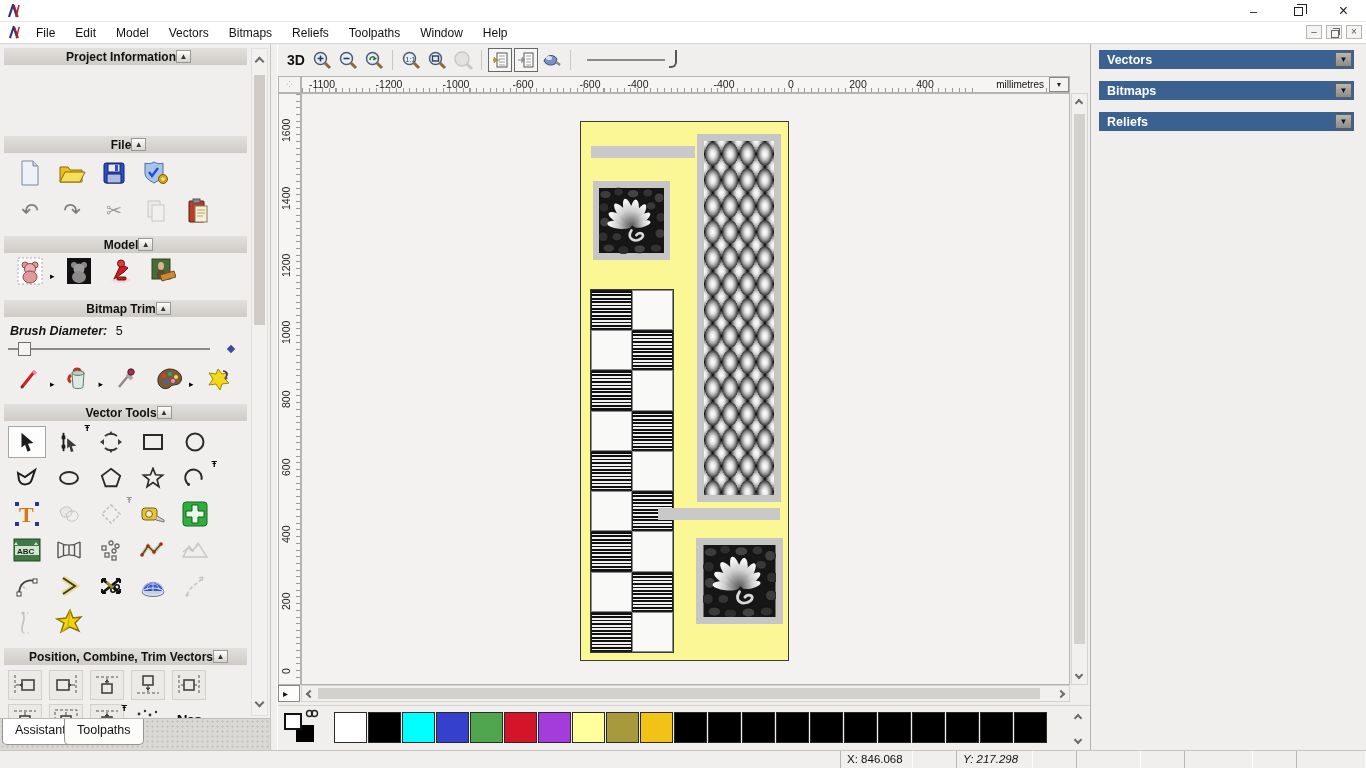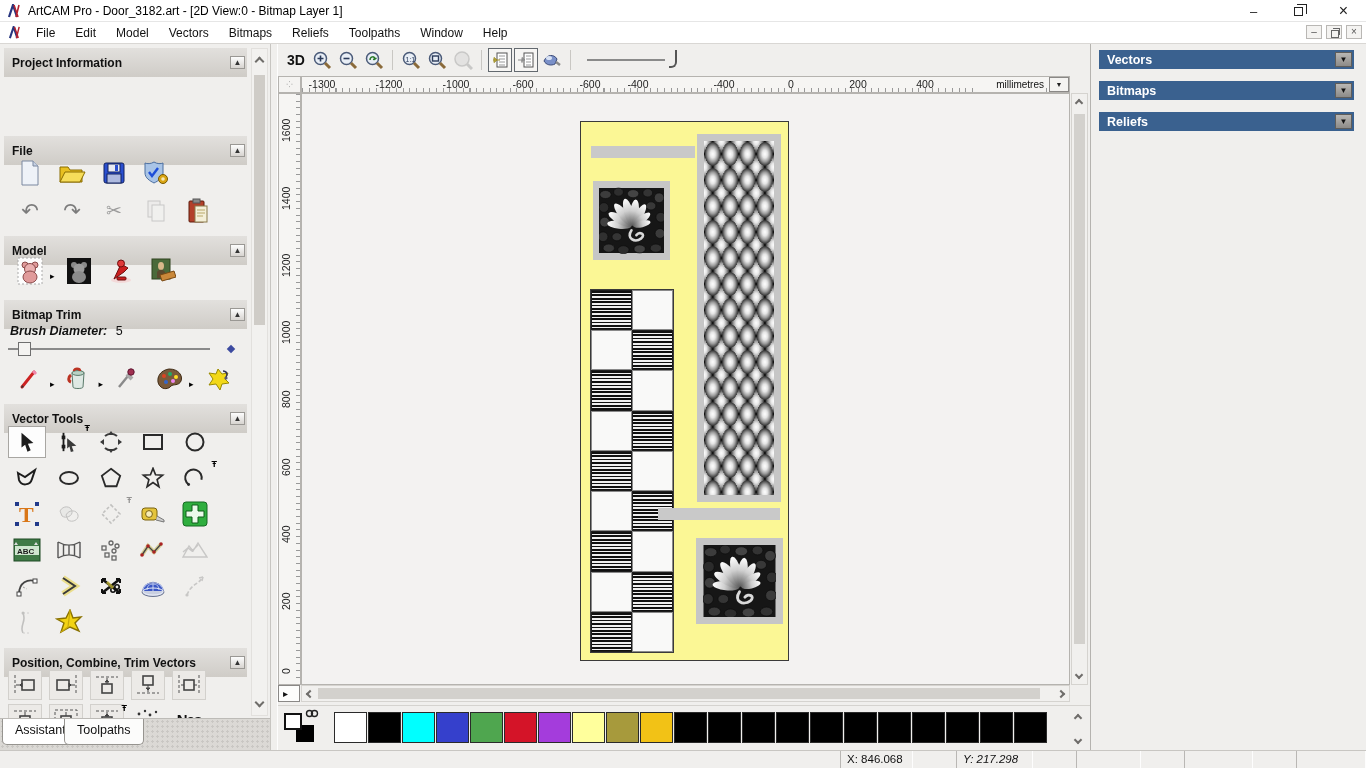--- a/index.html
+++ b/index.html
@@ -21,21 +21,21 @@
   .menubar li { padding:3px 10px; font-size:12px; }
   .menubar .app-logo { margin:0 4px 0 8px; }
   .mdi-controls { position:absolute; right:4px; top:3px; display:flex; gap:4px; }
   .mdi-btn { width:16px; height:14px; border:1px solid #b9b7b4; background:#f4f3f1; color:#555; font-size:10px; line-height:12px; text-align:center; }
   .mdi-restore { position:relative; }
   .mdi-restore::before { content:""; position:absolute; left:4px; top:4px; width:6px; height:6px; border:1px solid #666; }
   .mdi-restore::after { content:""; position:absolute; left:6px; top:2px; width:6px; height:6px; border:1px solid #666; border-left:none; border-bottom:none; }
 
   
   .left-panel { position:absolute; left:0; top:44px; width:271px; height:706px; background:#f0efed; border-right:1px solid #c7c5c1; }
-  .sec-h { position:absolute; left:4px; width:243px; height:29px; background:linear-gradient(#e2e0dd,#cfccc7); display:flex; align-items:center; justify-content:space-between; padding:0 2px 0 8px; font-weight:bold; font-size:12px; }
+  .sec-h { position:absolute; left:4px; width:243px; height:17px; background:linear-gradient(#e2e0dd,#cfccc7); display:flex; align-items:center; justify-content:center; padding:0 2px 0 8px; font-weight:bold; font-size:12px; }
   .col-btn { width:15px; height:13px; background:linear-gradient(#fdfdfd,#d7d4d0); border:1px solid #9a9894; font-size:8px; line-height:12px; text-align:center; color:#333; }
   .info { position:absolute; left:10px; top:24px; width:235px; line-height:15px; font-size:12px; }
   .info .col2 { position:absolute; left:108px; top:0; }
   .info b { font-size:12.5px; }
   .irow { display:flex; align-items:center; gap:6px; }
   .ibtn { width:36px; height:30px; display:flex; align-items:center; justify-content:center; position:relative; }
   .fly { font-size:9px; color:#000; margin:10px 0 0 -4px; }
   .pin { position:absolute; font-size:9px; color:#000; font-weight:bold; }
   .glyph { font-size:21px; color:#7c7c7c; line-height:20px; }
   .dim { opacity:.38; }
@@ -199,21 +199,20 @@
       <path d="M40 52 C33 62 44 68 52 62 C58 57 50 53 46 58" fill="none" stroke="#d9d9d9" stroke-width="3.2" stroke-linecap="round"></path>
     </symbol>
   </defs>
 </svg>
 
 <div class="titlebar">
   <svg class="app-logo" width="15" height="14" viewBox="0 0 15 14">
     <path d="M2 13 L6 1 L10 13" fill="none" stroke="#27357f" stroke-width="2.2"></path>
     <path d="M7 1 L11 13 M12 1 L9 13" fill="none" stroke="#b32330" stroke-width="1.6"></path>
   </svg>
-  <span class="tb-title">ArtCAM Pro - Door_3182.art - [2D View:0 - Bitmap Layer 1]</span>
   <div class="tb-controls">
     <div class="tb-btn">
         <span>–</span>
       </div>
     <div class="tb-btn">
         <span class="restore-glyph"></span>
       </div>
     <div class="tb-btn" style="font-size:16px">
         <span>×</span>
       </div>
@@ -763,21 +762,21 @@
     </div>
     <div class="tsep"></div>
     <div class="zslider">
       <div class="line"></div>
       <div class="jhandle"></div>
     </div>
   </div>
 
   <div class="corner">⁘</div>
   <div class="hruler">
-    <span style="left:20px">-1300</span>
+    <span style="left:20px">-1100</span>
     <span style="left:87px">-1200</span>
     <span style="left:154px">-1000</span>
     <span style="left:221px">-600</span>
     <span style="left:288px">-600</span>
     <span style="left:336px">-400</span>
     <span style="left:422px">-400</span>
     <span style="left:489px">0</span>
     <span style="left:556px">200</span>
     <span style="left:623px">400</span>
     <span style="left:690px">600</span>

